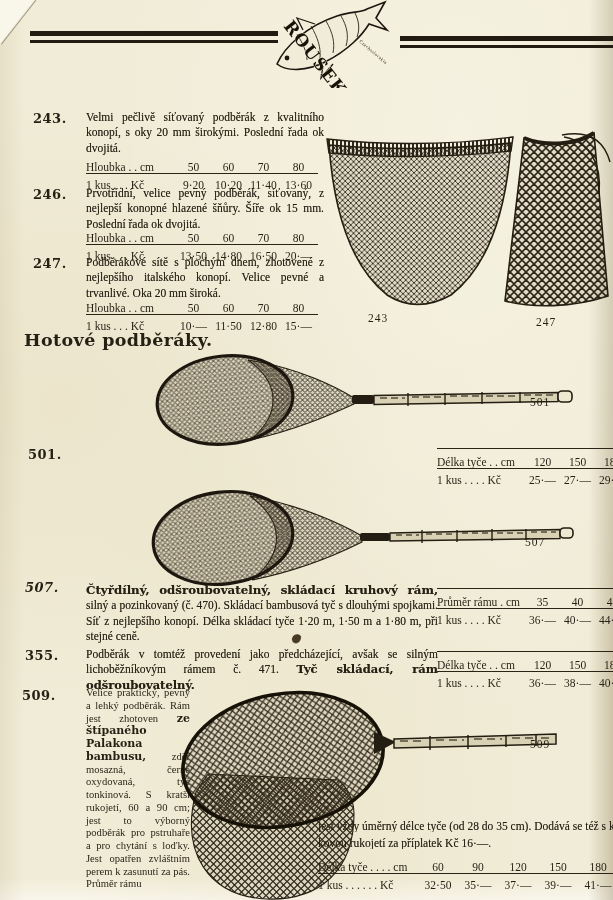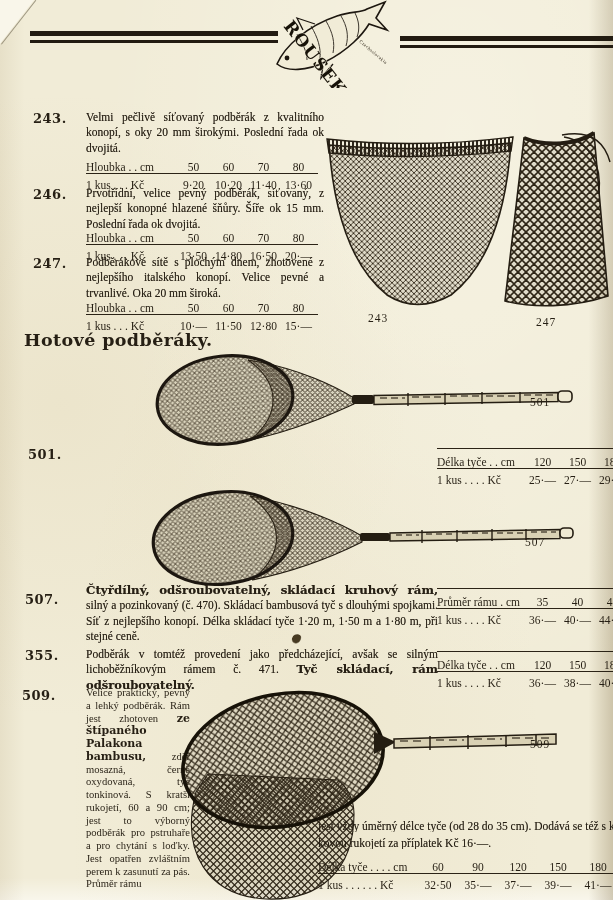--- a/index.html
+++ b/index.html
@@ -218,21 +218,21 @@
       <line x1="292" y1="42" x2="292" y2="55"></line>
         <line x1="327" y1="42" x2="327" y2="54"></line>
       <line x1="362" y1="41" x2="362" y2="53"></line>
         <line x1="396" y1="41" x2="396" y2="52"></line>
     </g>
     <path d="M266,47 H289 M296,46 H324 M332,45 H359 M367,45 H393 M401,44 H426" stroke="#241d12" stroke-width="2" stroke-dasharray="6 4" opacity="0.55"></path>
     <rect x="430" y="40" width="13" height="10" rx="4" fill="#efe9d2" stroke="#241d12" stroke-width="1.6"></rect>
   </svg>
   <div class="abs fig-label" style="left:525px;top:536px;">507</div>
 
-  <div class="abs num" style="left:25px;top:592px;">507.</div>
+  <div class="abs num" style="left:25px;top:580px;font-style:italic;">507.</div>
   <div class="abs body-text" style="left:86px;top:583px;width:352px;">
     <span class="lead-bold">Čtyřdílný, odšroubovatelný, skládací kruhový rám,</span><span> silný a pozinkovaný (č. 470). Skládací bambusová tyč s dlouhými spojkami. Síť z nejlepšího konopí. Délka skládací tyče 1·20 m, 1·50 m a 1·80 m, při stejné ceně.</span>
   </div>
   <div class="abs ptable rtable" style="left:437px;top:588px;width:240px;">
     <div class="prow rule">
       <span class="plabel">Průměr rámu . cm</span>
       <span class="pcell">35</span>
       <span class="pcell">40</span>
       <span class="pcell">45</span>
     </div>

